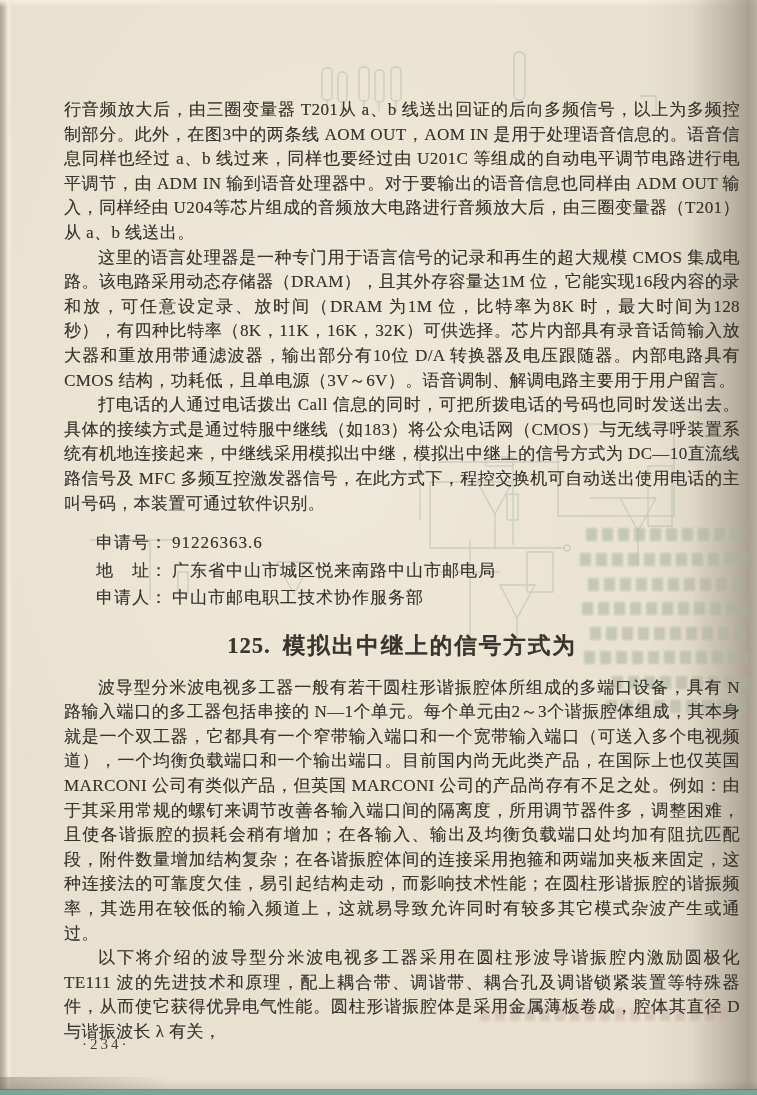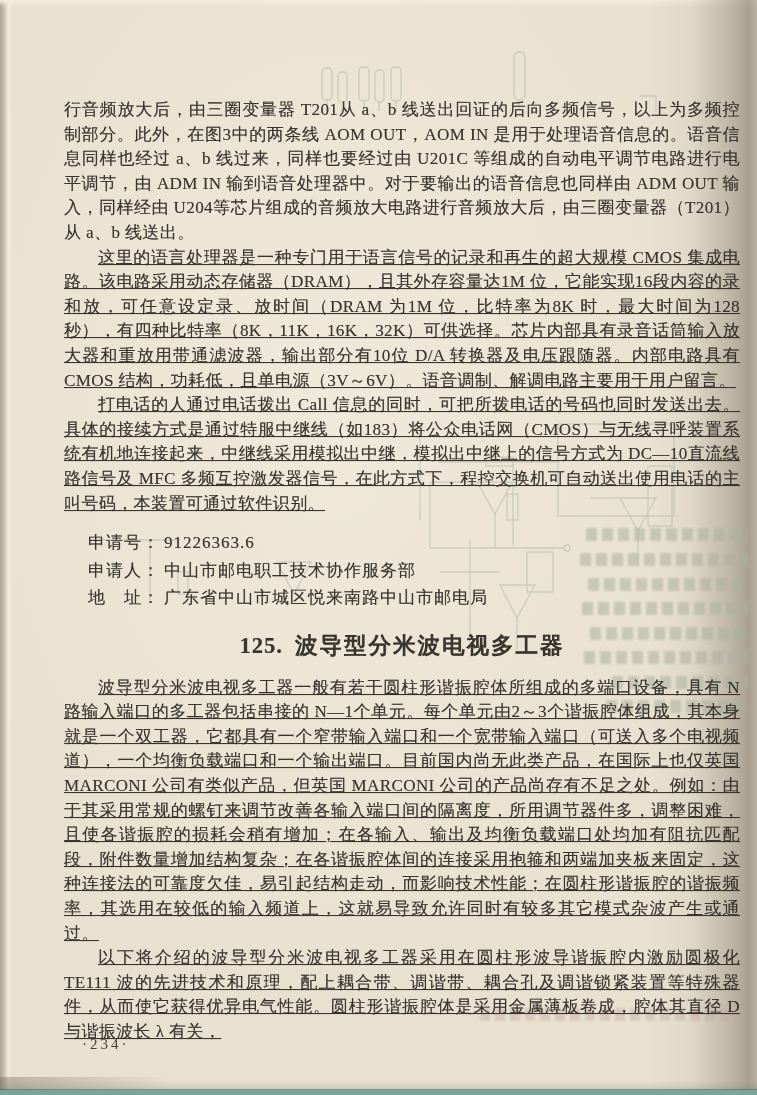--- a/index.html
+++ b/index.html
@@ -31,22 +31,22 @@
   .ghost-svg { position:absolute; left:0; top:0; z-index:1; }
   .ghost-row { position:absolute; height:13px; z-index:1; filter:blur(1.3px); opacity:0.55;
     background:repeating-linear-gradient(90deg, #a9b2a0 0 11px, rgba(0,0,0,0) 11px 16px); }
   .ghost-row.pink { background:repeating-linear-gradient(90deg, #c4a8a0 0 10px, rgba(0,0,0,0) 10px 15px); opacity:0.40; }
 
   
   .content { position:absolute; left:64px; top:98px; width:676px; z-index:2; }
   .para { margin:0; font-size:17px; line-height:24.6px; letter-spacing:0.4px;
     text-align:justify; text-justify:inter-ideograph;
     text-shadow:0.2px 0.2px 0.4px rgba(56,53,47,0.45); }
-  .indent { text-indent:2em;text-decoration:underline; }
-  .app-info { margin:13px 0 8px 24px; }
+  .indent { text-indent:2em; }
+  .app-info { margin:13px 0 8px 32px; }
   .app-row { font-size:17px; line-height:27.5px; letter-spacing:1px;
     text-shadow:0.2px 0.2px 0.4px rgba(56,53,47,0.45); }
   .app-row .label { margin-right:4px; }
   .heading { margin:18px 0 15px; text-align:center; font-size:22.5px; font-weight:bold;
     letter-spacing:2px; text-shadow:0.3px 0.3px 0.5px rgba(56,53,47,0.5); }
   .heading .num { margin-right:12px; letter-spacing:1px; }
   .page-number { position:absolute; left:82px; top:1036px; z-index:2;
     font-size:15px; letter-spacing:3px; color:#45423b; }
 </style>
 </head>
@@ -116,29 +116,29 @@
   <div class="content">
     <p class="para">行音频放大后，由三圈变量器 T201从 a、b 线送出回证的后向多频信号，以上为多频控制部分。此外，在图3中的两条线 AOM OUT，AOM IN 是用于处理语音信息的。语音信息同样也经过 a、b 线过来，同样也要经过由 U201C 等组成的自动电平调节电路进行电平调节，由 ADM IN 输到语音处理器中。对于要输出的语音信息也同样由 ADM OUT 输入，同样经由 U204等芯片组成的音频放大电路进行音频放大后，由三圈变量器（T201）从 a、b 线送出。</p>
     <p class="para indent">这里的语言处理器是一种专门用于语言信号的记录和再生的超大规模 CMOS 集成电路。该电路采用动态存储器（DRAM），且其外存容量达1M 位，它能实现16段内容的录和放，可任意设定录、放时间（DRAM 为1M 位，比特率为8K 时，最大时间为128秒），有四种比特率（8K，11K，16K，32K）可供选择。芯片内部具有录音话筒输入放大器和重放用带通滤波器，输出部分有10位 D/A 转换器及电压跟随器。内部电路具有 CMOS 结构，功耗低，且单电源（3V～6V）。语音调制、解调电路主要用于用户留言。</p>
     <p class="para indent">打电话的人通过电话拨出 Call 信息的同时，可把所拨电话的号码也同时发送出去。具体的接续方式是通过特服中继线（如183）将公众电话网（CMOS）与无线寻呼装置系统有机地连接起来，中继线采用模拟出中继，模拟出中继上的信号方式为 DC—10直流线路信号及 MFC 多频互控激发器信号，在此方式下，程控交换机可自动送出使用电话的主叫号码，本装置可通过软件识别。</p>
 
     <div class="app-info">
       <div class="app-row">
         <span class="label">申请号：</span><span>91226363.6</span>
       </div>
       <div class="app-row">
-        <span class="label">申请人：</span><span>中山市邮电职工技术协作服务部</span>
+        <span class="label">地　址：</span><span>广东省中山市城区悦来南路中山市邮电局</span>
       </div>
       <div class="app-row">
-        <span class="label">地　址：</span><span>广东省中山市城区悦来南路中山市邮电局</span>
+        <span class="label">申请人：</span><span>中山市邮电职工技术协作服务部</span>
       </div>
     </div>
 
     <h2 class="heading">
-      <span class="num">125.</span><span>波导型分米波电视多工器</span>
+      <span class="num">125.</span><span>模拟出中继上的信号方式为</span>
     </h2>
 
     <p class="para indent">波导型分米波电视多工器一般有若干圆柱形谐振腔体所组成的多端口设备，具有 N 路输入端口的多工器包括串接的 N—1个单元。每个单元由2～3个谐振腔体组成，其本身就是一个双工器，它都具有一个窄带输入端口和一个宽带输入端口（可送入多个电视频道），一个均衡负载端口和一个输出端口。目前国内尚无此类产品，在国际上也仅英国 MARCONI 公司有类似产品，但英国 MARCONI 公司的产品尚存有不足之处。例如：由于其采用常规的螺钉来调节改善各输入端口间的隔离度，所用调节器件多，调整困难，且使各谐振腔的损耗会稍有增加；在各输入、输出及均衡负载端口处均加有阻抗匹配段，附件数量增加结构复杂；在各谐振腔体间的连接采用抱箍和两端加夹板来固定，这种连接法的可靠度欠佳，易引起结构走动，而影响技术性能；在圆柱形谐振腔的谐振频率，其选用在较低的输入频道上，这就易导致允许同时有较多其它模式杂波产生或通过。</p>
     <p class="para indent">以下将介绍的波导型分米波电视多工器采用在圆柱形波导谐振腔内激励圆极化 TE111 波的先进技术和原理，配上耦合带、调谐带、耦合孔及调谐锁紧装置等特殊器件，从而使它获得优异电气性能。圆柱形谐振腔体是采用金属薄板卷成，腔体其直径 D 与谐振波长 λ 有关，</p>
   </div>
 
   <div class="page-number">·234·</div>
 
   <div class="edge-left"></div>
   <div class="edge-top"></div>

